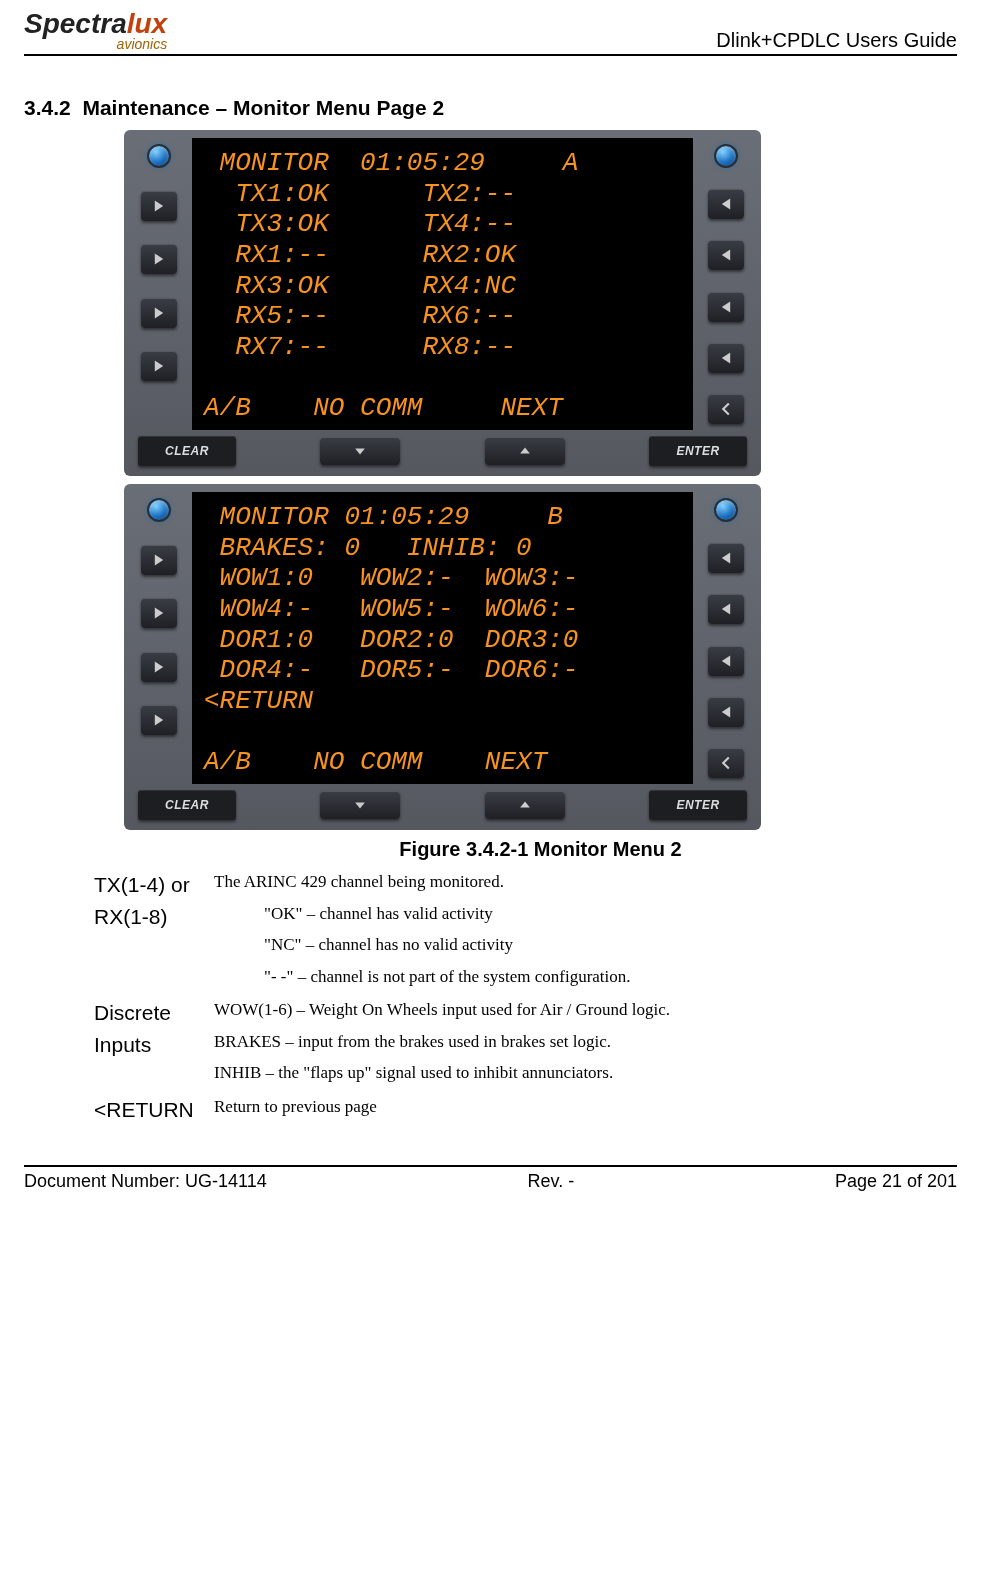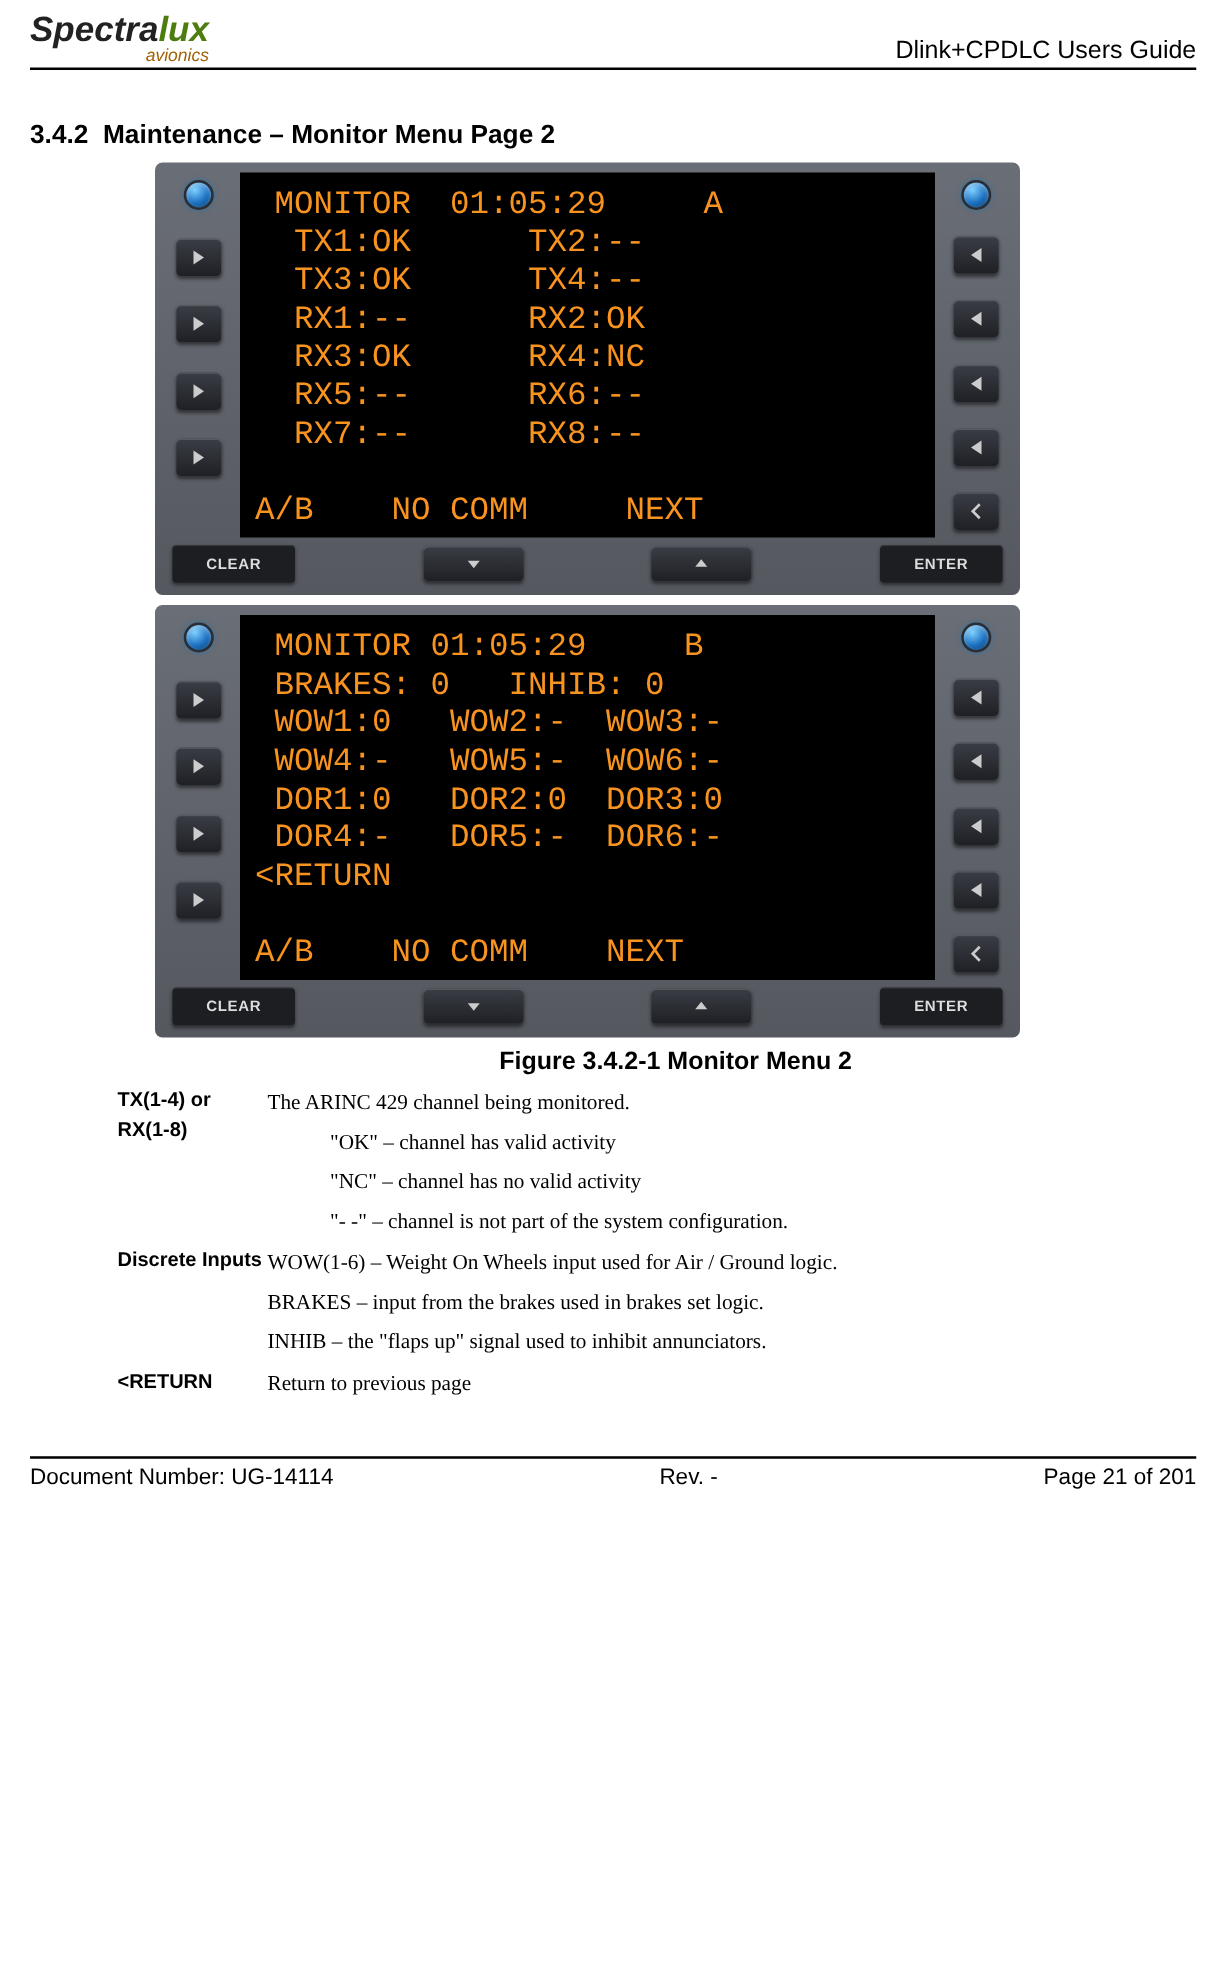--- a/index.html
+++ b/index.html
@@ -21,38 +21,39 @@
     margin-bottom: 40px;
   }
   .logo {
     font-style: italic;
     font-weight: bold;
     font-size: 28px;
     color: #b00010;
     line-height: 1;
   }
   .logo .spectra { color: #222; }
-  .logo .lux { color: #4d7c0f; }
+  .logo .lux { color: #c2410c; }
   .logo-sub {
     font-size: 14px;
     color: #a16207;
     text-align: right;
     font-style: italic;
     margin-top: -2px;
   }
   .guide-title { font-size: 20px; }
   .section-heading { font-weight: bold; font-size: 21px; margin: 0 0 10px 0; }
   .panels { margin-left: 100px; }
   .panel {
-    width: 692px;
+    width: 637px;
     background: linear-gradient(#6a6e76, #55585f);
     border-radius: 6px;
     padding: 8px;
     box-sizing: border-box;
     margin-bottom: 8px;
+    font-style: italic;
   }
   .panel-top {
     display: flex;
     align-items: stretch;
   }
   .side-col {
     width: 54px;
     display: flex;
     flex-direction: column;
     justify-content: space-between;
@@ -119,22 +120,22 @@
     font-size: 20px;
     margin: 6px 0 8px 0;
   }
   .desc-table {
     margin-left: 70px;
     margin-right: 20px;
   }
   .desc-row { display: flex; margin-bottom: 2px; }
   .desc-term {
     width: 120px;
-    font-weight: bold;
-    font-size: 16px;
+    font-weight: normal;
+    font-size: 21px;
     flex-shrink: 0;
     line-height: 1.5;
   }
   .desc-def { flex: 1; font-size: 17px; line-height: 1.5; }
   .desc-def p { margin: 0 0 6px 0; font-family: Liberation Serif, serif; }
   .desc-def .indent p { margin-left: 50px; }
   .footer-row {
     display: flex;
     justify-content: space-between;
     border-top: 2px solid #000;

